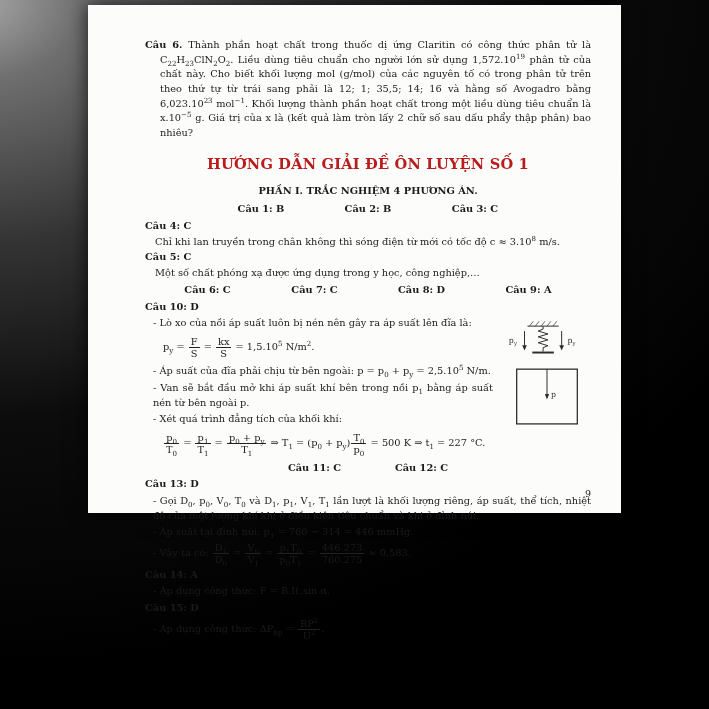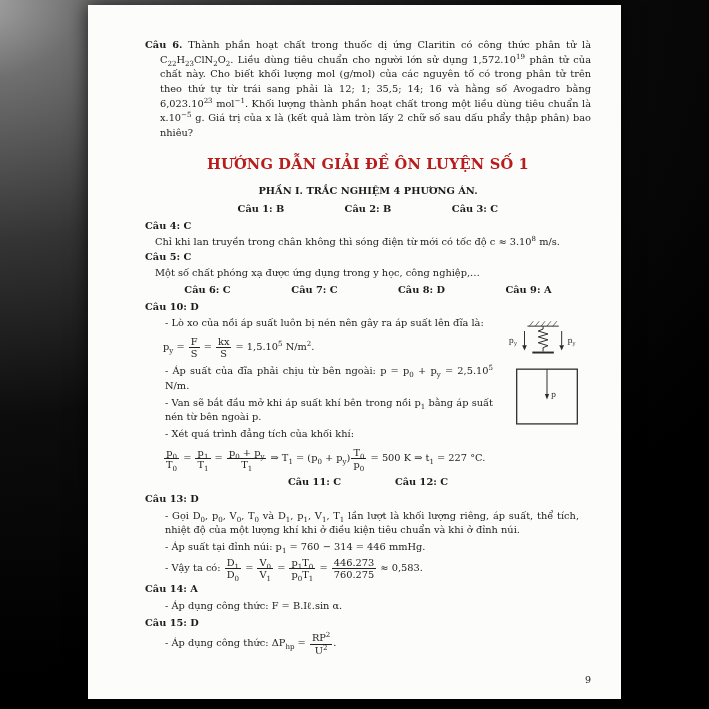--- a/index.html
+++ b/index.html
@@ -1,33 +1,33 @@
 <!DOCTYPE html>
 <html><head>
 <meta charset="utf-8">
 <title>Document Page</title>
 <style>
   html,body{margin:0;padding:0;width:709px;height:709px;overflow:hidden;
     font-family:"DejaVu Serif","Liberation Serif",serif;}
   .backdrop{position:absolute;inset:0;width:709px;height:709px;
     background:radial-gradient(130% 95% at -4% 0%, #a9a9a9 0%, #6f6f6f 12%, #343434 36%, #0c0c0c 62%, #000 100%);}
-  .page{position:absolute;left:88px;top:5px;width:533px;height:694px;
+  .page{position:absolute;left:88px;top:5px;width:533px;height:508px;
     background:#fcfcfa;box-shadow:0 0 18px rgba(0,0,0,.75);}
   .content{position:absolute;left:57px;right:30px;top:33px;bottom:30px;
     font-size:9.8px;line-height:1.5;color:#1b1b1b;text-align:justify;}
   sub,sup{font-size:0.72em;line-height:0;}
   .q6{margin:0 0 2px 0;padding-left:15px;text-indent:-15px;}
   .ql{font-weight:bold;}
   h1.heading{font-size:14.6px;font-weight:bold;text-align:center;margin:12px 0 9px 0;letter-spacing:.2px;color:#b91c1c;}
   .part{font-weight:bold;text-align:center;margin:0 0 4px 0;}
   .ansrow{font-weight:bold;text-align:center;margin:2px 0;}
   .ansrow span{display:inline-block;width:107px;}
   .qlabel{font-weight:bold;text-align:left;}
   .note{text-align:left;margin:1px 10px;}
-  .bullet{padding-left:8px;margin:2px 12px;}
+  .bullet{padding-left:8px;margin:2px 0;}
   .formula{padding-left:18px;margin:5px 0;text-align:left;}
   .frac{display:inline-block;vertical-align:middle;text-align:center;line-height:1.15;margin:0 1px;}
   .frac .n{display:block;border-bottom:1px solid #222;padding:0 2px;}
   .frac .d{display:block;padding:0 2px;}
   .q10body{overflow:visible;}
   .diagram{float:right;width:88px;height:116px;margin:2px 0 4px 10px;}
   .diagram line,.diagram path,.diagram polyline,.diagram rect{stroke:#2c2c2c;fill:none;}
   .diagram .fill{fill:#2c2c2c;stroke:none;}
   .diagram text{fill:#2c2c2c;font-family:"DejaVu Serif",serif;}
   .pagenum{position:absolute;right:30px;bottom:14px;font-size:9.5px;color:#222;}

